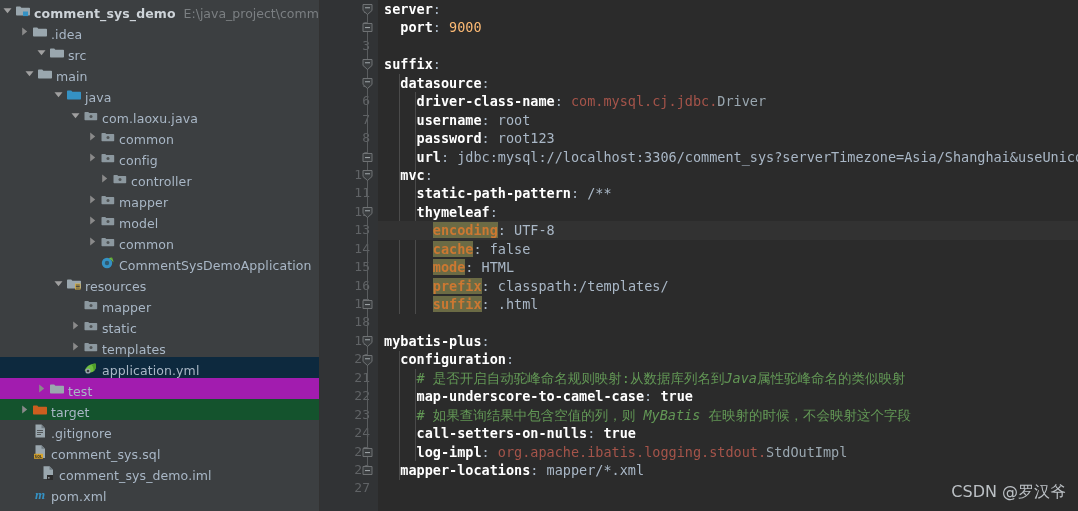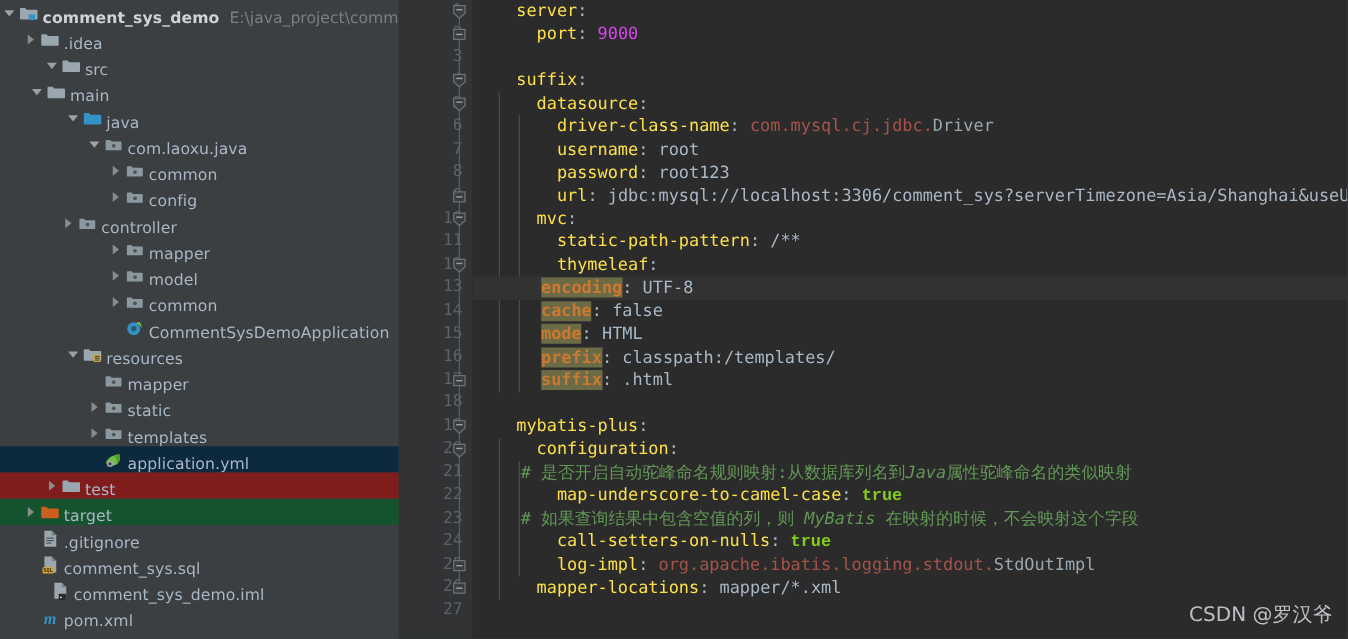--- a/index.html
+++ b/index.html
@@ -30,21 +30,21 @@
     height: 21px;
     display: flex;
     align-items: flex-end;
     white-space: nowrap;
     font-size: 12.5px;
     color: #a9b7c6;
     position: relative;
     padding-right: 4px;
   }
   .tree-row.selected { background: #0d293e; }
-  .tree-row.muted-bg { background: #7f1d1d; }
+  .tree-row.muted-bg { background: #a21caf; }
   .tree-row.target-bg { background: #14532d; }
 
   .arrow {
     width: 14px; height: 21px;
     flex: 0 0 14px;
     display: flex; align-items: center; justify-content: center;
   }
   .arrow svg { display:block; }
   .ico {
     width: 17px; height: 21px;
@@ -113,27 +113,27 @@
     height: 18.45px;
     line-height: 18.45px;
     font-family: "DejaVu Sans Mono", monospace;
     font-size: 13.5px;
     white-space: pre;
     color: #a9b7c6;
     position: relative;
     padding-left: 6px;
   }
   .code-line.caret-line { background: #323232; }
-  .k { color: #fde047; font-weight: normal; margin-left: 29px; }
+  .k { color: #ffffff; font-weight: bold; }
   .k-hl { color: #cc7832; font-weight: bold; background: #6b6b45; }
   .v { color: #a9b7c6; }
-  .num { color: #d946ef; }
+  .num { color: #fdba74; }
   .cls-red { color: #a5544a; }
   .cls { color: #9aa7b0; }
-  .bool { color: #84cc16; font-weight: bold; font-family: Liberation Mono, monospace; }
+  .bool { color: #ffffff; font-weight: bold; }
   .cmt { color: #629755; }
   .cmt-i { color: #629755; font-style: italic; }
   .punc { color: #a9b7c6; }
 
   #indent-guides { position: absolute; inset: 0; pointer-events: none; }
   .iguide {
     position: absolute;
     width: 1px;
     background: #4b4b4b;
   }
@@ -257,21 +257,21 @@
             </svg>
           </div>
           <div class="ico">
             <svg width="16" height="16" viewBox="0 0 16 16">
               <path d="M1.5 4.6a.7.7 0 0 1 .7-.7h3l1.1 1.2h7.2a.7.7 0 0 1 .7.7v5.7a.7.7 0 0 1-.7.7H2.2a.7.7 0 0 1-.7-.7z" fill="#8c989f"></path>
               <circle cx="8" cy="8.6" r="1.5" fill="#4f5355"></circle>
             </svg>
           </div>
           <span class="tree-label">config</span>
         </div>
-        <div class="tree-row" style="padding-left:47px">
+        <div class="tree-row" style="padding-left:97px">
           <div class="arrow">
             <svg width="9" height="9" viewBox="0 0 9 9">
               <path d="M2.2 0.5v8l5-4z" fill="#8a8a8a"></path>
             </svg>
           </div>
           <div class="ico">
             <svg width="16" height="16" viewBox="0 0 16 16">
               <path d="M1.5 4.6a.7.7 0 0 1 .7-.7h3l1.1 1.2h7.2a.7.7 0 0 1 .7.7v5.7a.7.7 0 0 1-.7.7H2.2a.7.7 0 0 1-.7-.7z" fill="#8c989f"></path>
               <circle cx="8" cy="8.6" r="1.5" fill="#4f5355"></circle>
             </svg>

